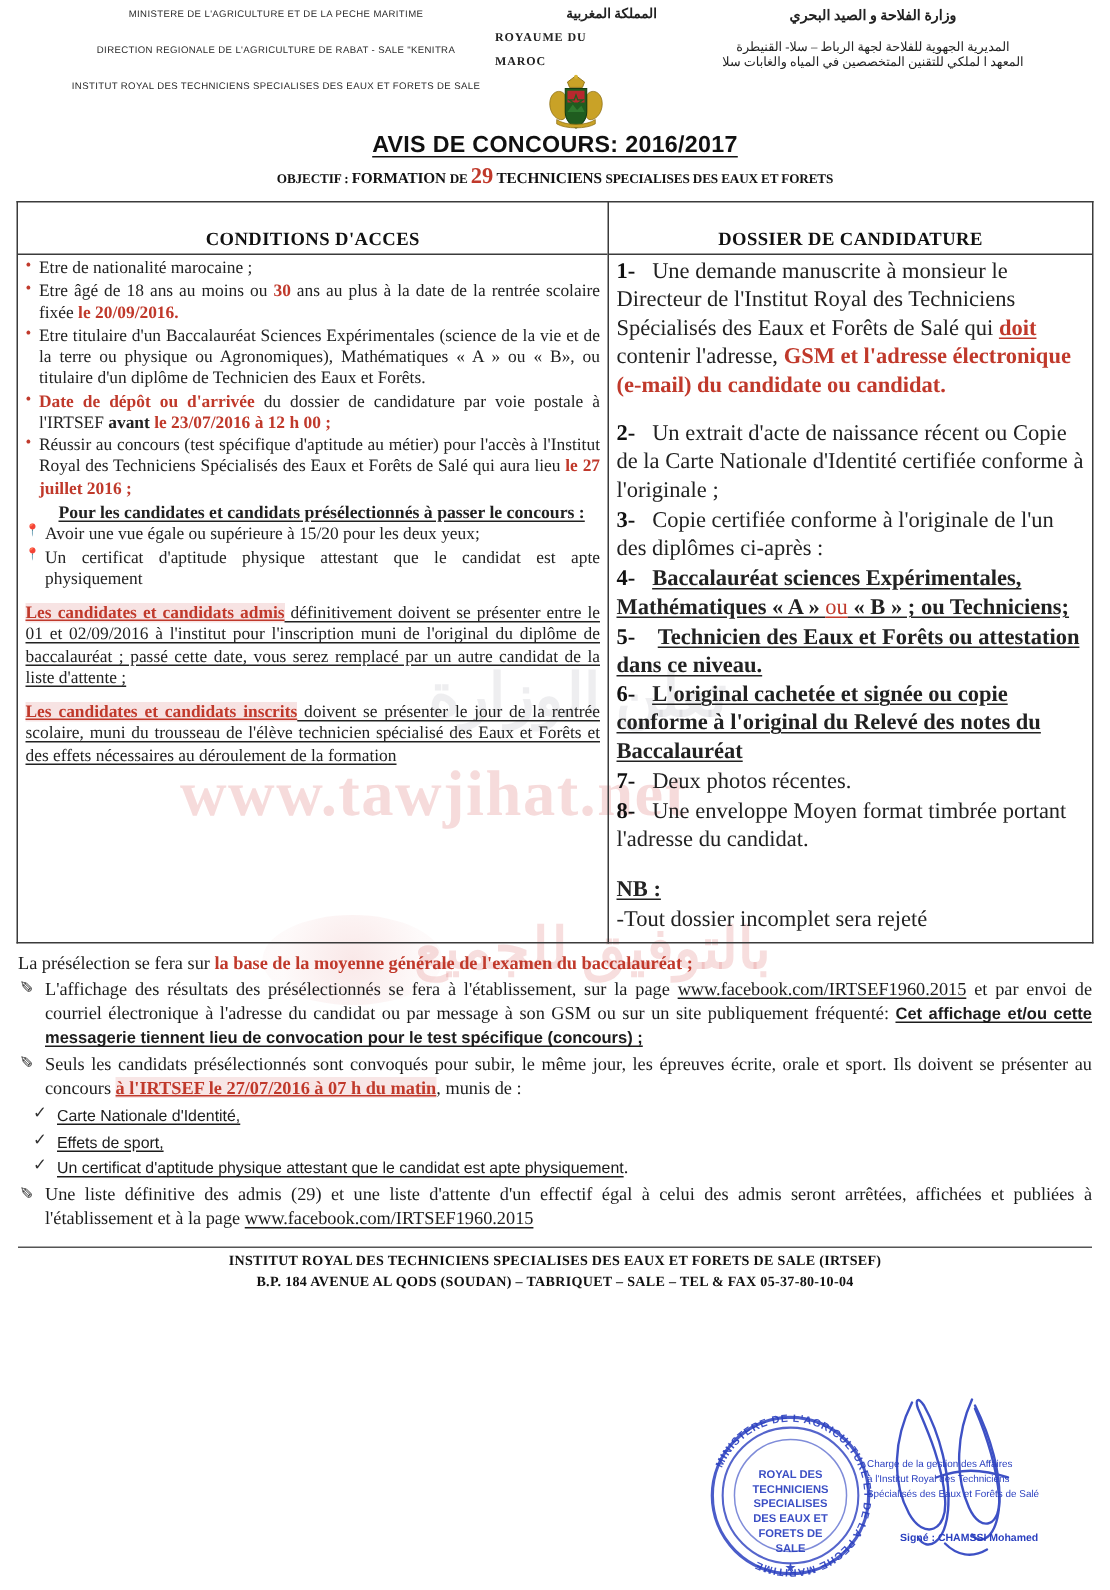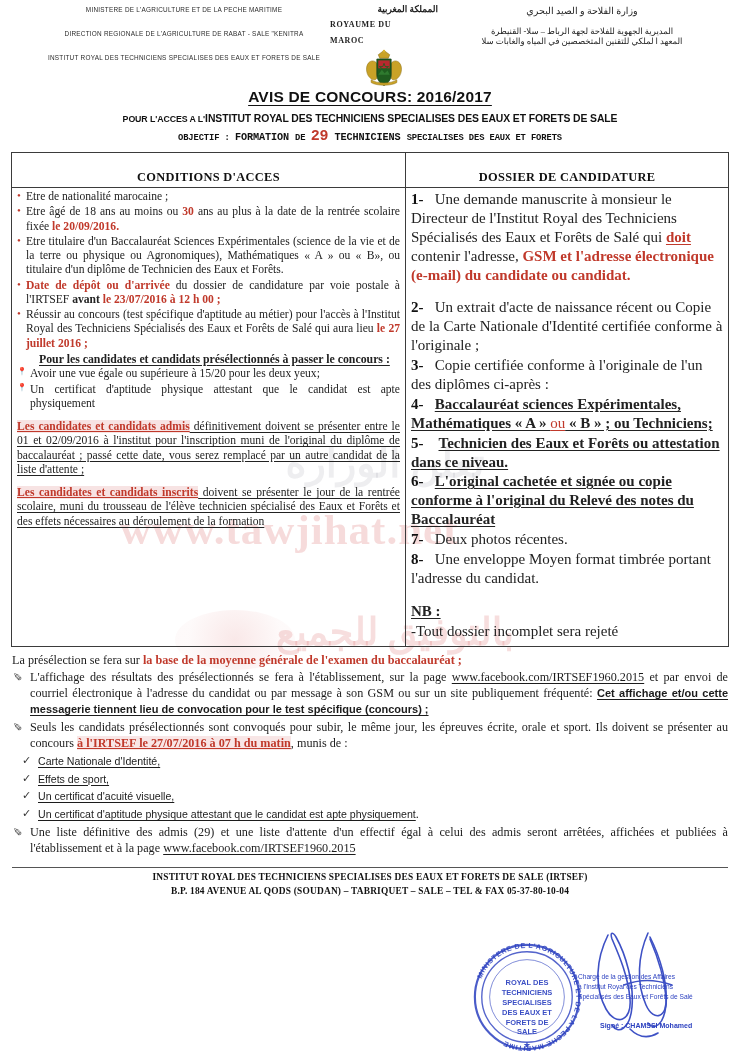--- a/index.html
+++ b/index.html
@@ -57,42 +57,42 @@
     letter-spacing:0.6px;color:#222;margin-top:4px;line-height:1.5;
   }
   .emblem{
     margin:2px auto 0;width:44px;height:40px;position:relative;
   }
   .emblem svg{display:block;}
   .hdr-right{
     position:absolute;right:8px;top:6px;width:300px;
     text-align:center;direction:rtl;color:#222;line-height:1.1;
   }
-  .hdr-right .l1{font-size:9.5px;font-weight:400;margin-bottom:11px;}
+  .hdr-right .l1{font-size:9.5px;font-weight:700;margin-bottom:11px;}
   .hdr-right .l2{font-size:8.5px;}
   .hdr-right .l3{font-size:8.5px;}
 
   
   .title-main{
     position:relative;z-index:2;text-align:center;
     font-family:"Liberation Sans",sans-serif;
     font-size:15.5px;font-weight:700;letter-spacing:0.2px;
     color:#111;text-decoration:underline;text-underline-offset:3px;
     margin-top:-2px;
   }
   .title-sub{
     position:relative;z-index:2;text-align:center;
     font-family:"Liberation Sans",sans-serif;
     font-size:10.4px;font-weight:700;color:#111;
     margin-top:7px;letter-spacing:-0.1px;
   }
   .title-sub .sc{font-size:8.8px;}
   .title-obj{
     position:relative;z-index:2;text-align:center;
-    font-family:Liberation Mono, monospace;
+    font-family:Liberation Serif, serif;
     font-size:10.2px;font-weight:700;color:#111;
     margin-top:4px;letter-spacing:-0.1px;
   }
   .title-obj .sc{font-size:8.8px;}
   .num29{color:#c0392b;font-size:15px;font-weight:700;}
 
   
   table.tbl{
     position:relative;z-index:2;
     width:716px;margin:7px auto 0;border-collapse:collapse;
@@ -257,23 +257,20 @@
 
     <div class="hdr-right">
       <div class="l1">وزارة الفلاحة و الصيد البحري</div>
       <div class="l2">المديرية الجهوية للفلاحة لجهة الرباط – سلا- القنيطرة</div>
       <div class="l3">المعهد ا لملكي للتقنين المتخصصين في المياه والغابات سلا</div>
     </div>
   </div>
 
   <div class="title-main">AVIS DE CONCOURS: 2016/2017</div>
 
-  <div class="title-sub">
-    <span class="sc">POUR L'</span><span class="sc">ACCES A L'</span><span>INSTITUT ROYAL DES TECHNICIENS SPECIALISES DES EAUX ET FORETS DE SALE</span>
-  </div>
 
   <div class="title-obj">
     <span class="sc">OBJECTIF : </span><span>FORMATION </span><span class="sc">DE </span><span class="num29">29</span><span> TECHNICIENS </span><span class="sc">SPECIALISES DES EAUX ET FORETS</span>
   </div>
 
   <table class="tbl">
     <tbody>
         <tr>
       <td class="cell-left">
         <div class="colhead">CONDITIONS D'ACCES</div>
@@ -378,23 +375,20 @@
 
     <p class="pen">
       <span>Seuls les candidats présélectionnés sont convoqués pour subir, le même jour, les épreuves écrite, orale et sport. Ils doivent se présenter au concours </span><span class="redhl">à l'IRTSEF le 27/07/2016 à 07 h du matin</span><span>, munis de :</span>
     </p>
 
     <p class="chk">
       <span class="sans-u2">Carte Nationale d'Identité,</span>
     </p>
     <p class="chk">
       <span class="sans-u2">Effets de sport,</span>
-    </p>
-    <p class="chk">
-      <span class="sans-u2">Un certificat d'acuité visuelle,</span>
     </p>
     <p class="chk">
       <span class="sans-u2">Un certificat d'aptitude physique attestant que le candidat est apte physiquement</span><span>.</span>
     </p>
 
     <p class="pen">
       <span>Une liste définitive des admis </span><span>(29)</span><span> et une liste d'attente d'un effectif égal à celui des admis seront arrêtées, affichées et publiées à l'établissement et à la page </span><a class="link" href="#">www.facebook.com/IRTSEF1960.2015</a>
     </p>
   </div>
 

